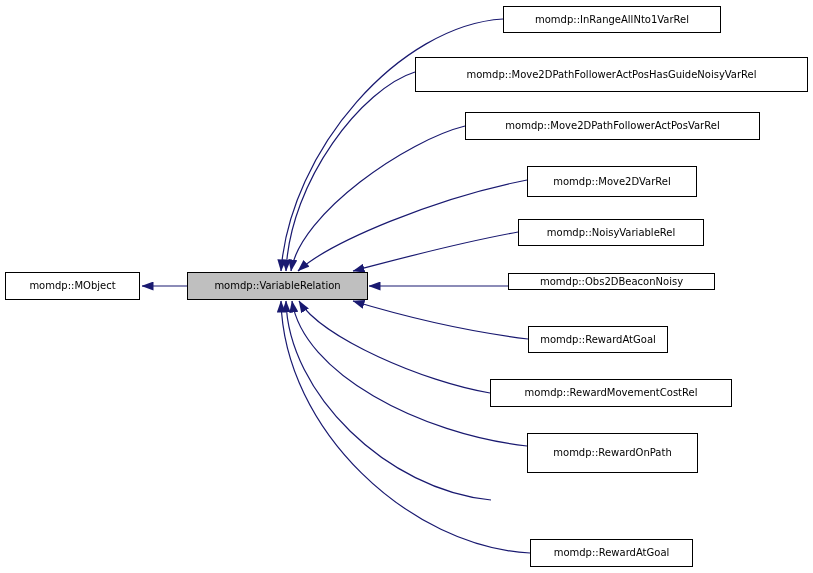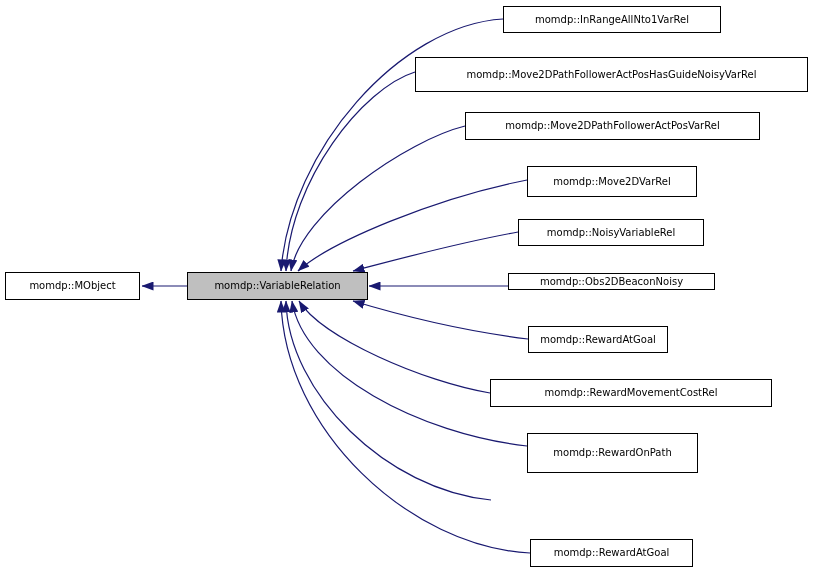--- a/index.html
+++ b/index.html
@@ -91,20 +91,20 @@
   <div class="node derived" style="left:465px; top:112px; width:295px; height:28px">momdp::Move2DPathFollowerActPosVarRel</div>
 
   <div class="node derived" style="left:527px; top:166px; width:170px; height:31px">momdp::Move2DVarRel</div>
 
   <div class="node derived" style="left:518px; top:219px; width:186px; height:27px">momdp::NoisyVariableRel</div>
 
   <div class="node derived" style="left:508px; top:273px; width:207px; height:17px">momdp::Obs2DBeaconNoisy</div>
 
   <div class="node derived" style="left:528px; top:326px; width:140px; height:27px">momdp::RewardAtGoal</div>
 
-  <div class="node derived" style="left:490px; top:379px; width:282px; height:28px">momdp::RewardMovementCostRel</div>
+  <div class="node derived" style="left:490px; top:379px; width:242px; height:28px">momdp::RewardMovementCostRel</div>
 
   <div class="node derived" style="left:527px; top:433px; width:171px; height:40px">momdp::RewardOnPath</div>
 
 
   <div class="node derived" style="left:530px; top:539px; width:163px; height:28px">momdp::RewardAtGoal</div>
 
 </div>
 
 </body></html>

